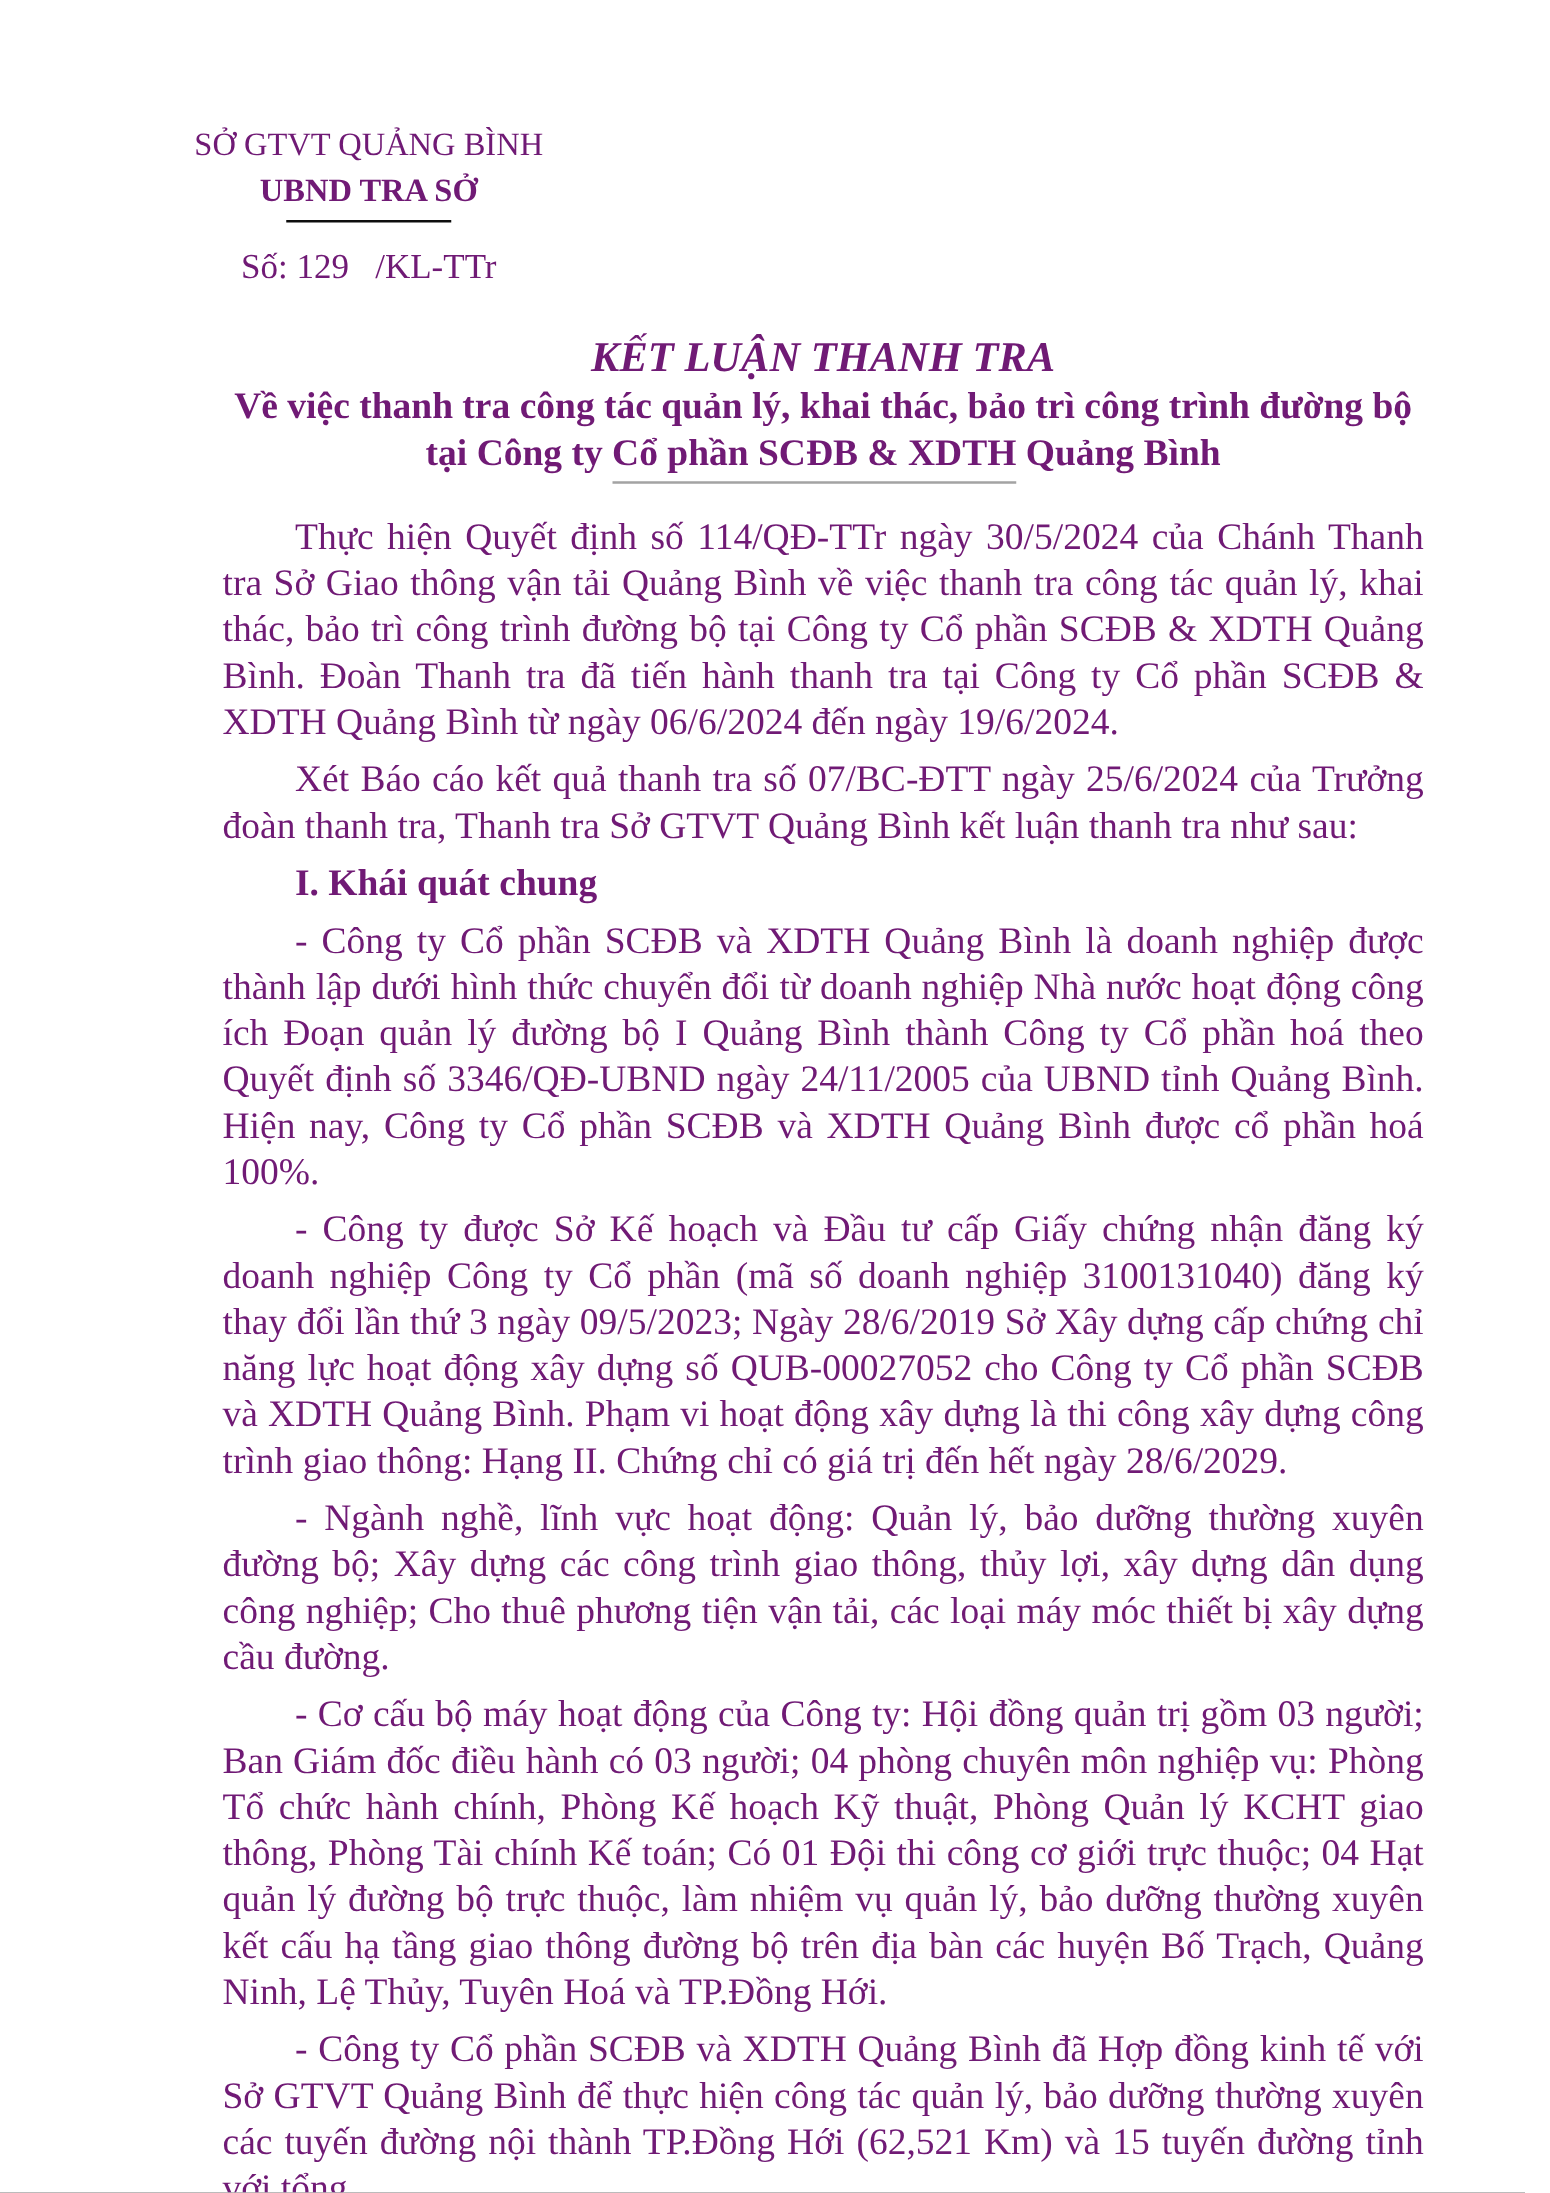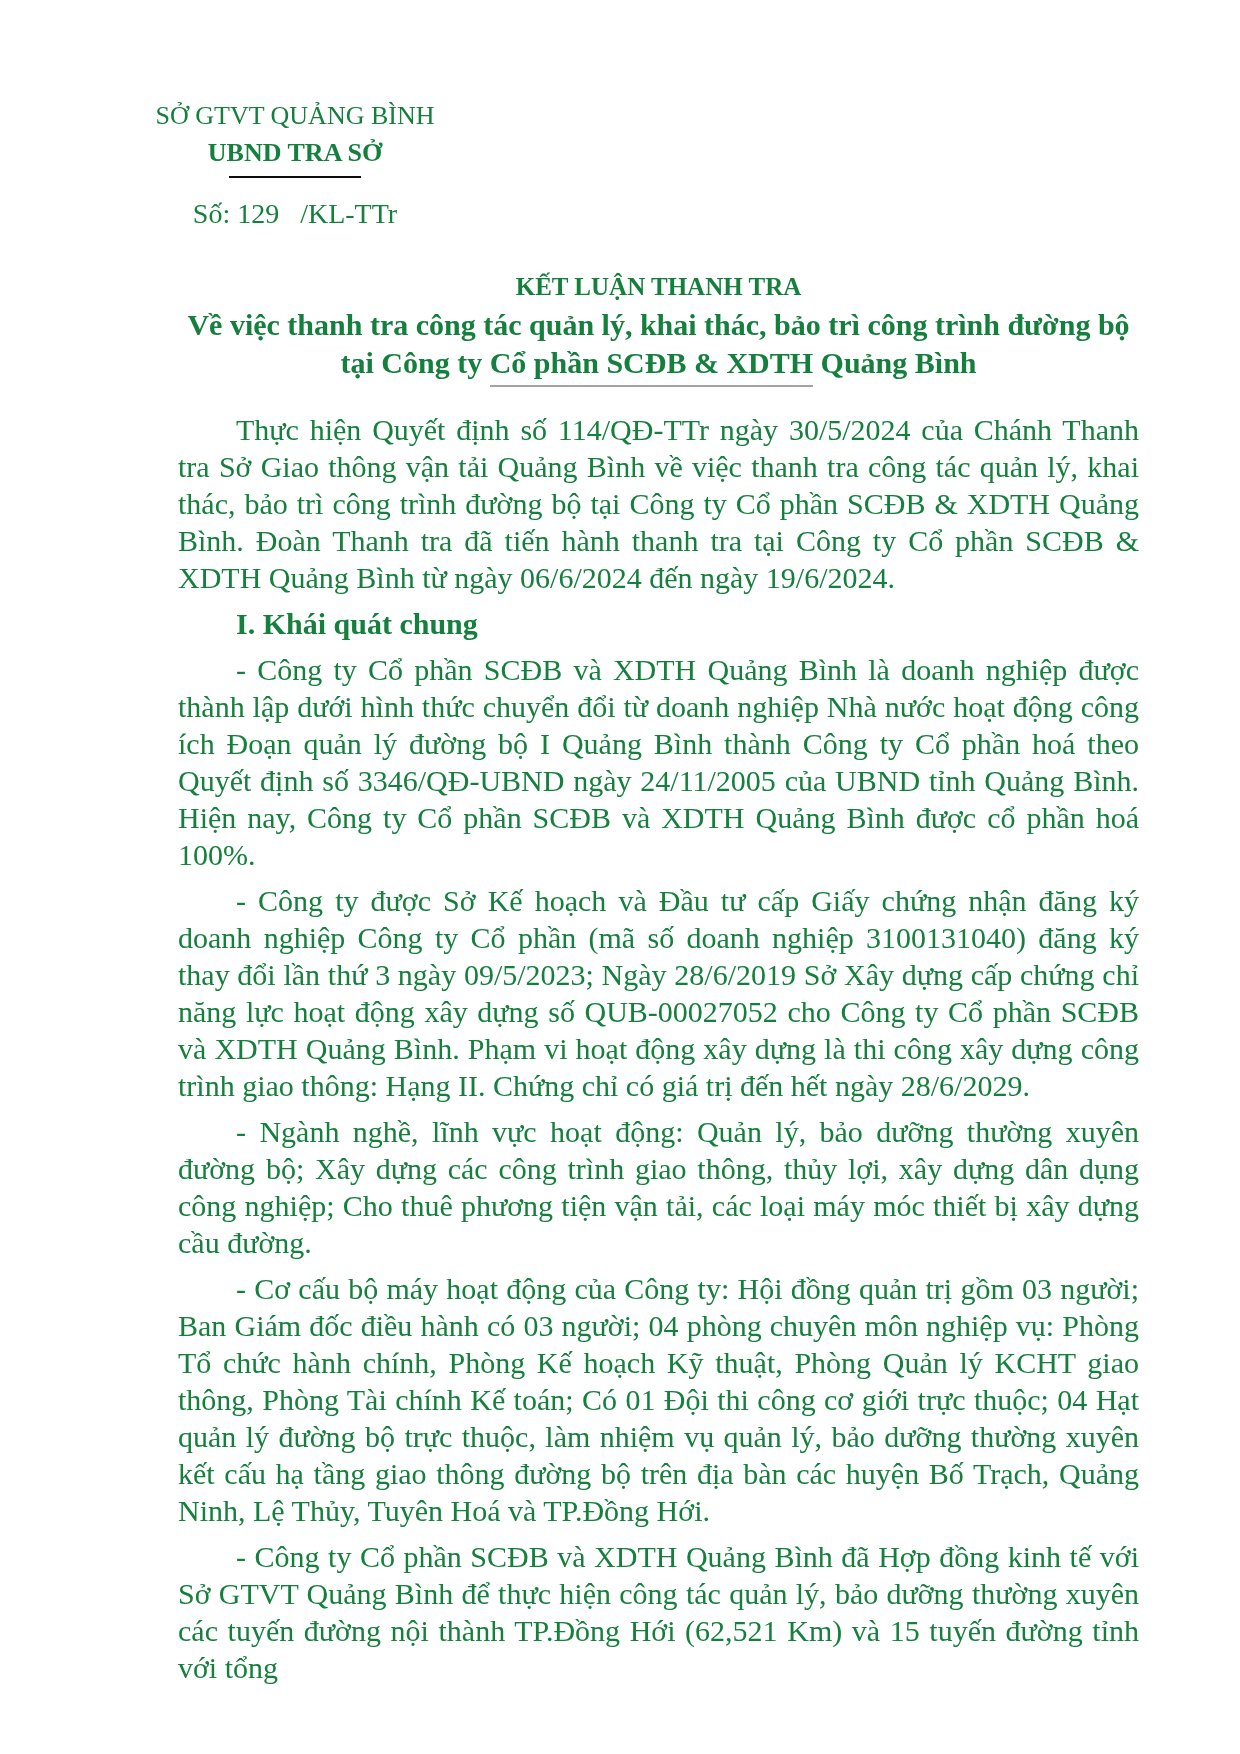--- a/index.html
+++ b/index.html
@@ -1,21 +1,21 @@
 <!DOCTYPE html>
 <html lang="vi"><head>
 <meta charset="utf-8">
 <style>
   html,body{margin:0;padding:0;background:#888;}
   .page{
     position:relative;
     width:1240px;height:1754px;
     margin:0 auto;
     background:#ffffff;
-    color:#15803d;
+    color:#701a75;
     font-family:"Liberation Serif","DejaVu Serif",serif;
     box-sizing:border-box;
     padding:100px 110px 0 140px;
     overflow:hidden;
   }
   .header-row{
     display:flex;
     justify-content:space-between;
     align-items:flex-start;
   }
@@ -43,21 +43,21 @@
   }
   .date-line{font-size:28px;font-style:italic;margin-top:16px;white-space:pre-wrap;}
   .doc-body{
     margin-left:38px;
     width:961px;
   }
   .title-block{
     margin-top:38px;
     text-align:center;
   }
-  .title-main{font-size:25px;font-weight:bold;line-height:38px;}
+  .title-main{font-size:34px;font-weight:bold;line-height:38px;font-style:italic;}
   .title-sub{font-size:30px;font-weight:bold;line-height:38px;}
   .title-underline{
     display:inline-block;
     border-bottom:2px solid #a3a3a3;
     padding-bottom:3px;
   }
   .content{
     margin-top:24px;
   }
   .para{
@@ -89,20 +89,21 @@
   <div class="doc-body">
 
     <div class="title-block">
       <div class="title-main">KẾT LUẬN THANH TRA</div>
       <div class="title-sub">Về việc thanh tra công tác quản lý, khai thác, bảo trì công trình đường bộ</div>
       <div class="title-sub"><span>tại Công ty </span><span class="title-underline">Cổ phần SCĐB &amp; XDTH</span><span> Quảng Bình</span></div>
     </div>
 
     <div class="content">
       <p class="para">Thực hiện Quyết định số 114/QĐ-TTr ngày 30/5/2024 của Chánh Thanh tra Sở Giao thông vận tải Quảng Bình về việc thanh tra công tác quản lý, khai thác, bảo trì công trình đường bộ tại Công ty Cổ phần SCĐB &amp; XDTH Quảng Bình. Đoàn Thanh tra đã tiến hành thanh tra tại Công ty Cổ phần SCĐB &amp; XDTH Quảng Bình từ ngày 06/6/2024 đến ngày 19/6/2024.</p>
+      <p class="para">Xét Báo cáo kết quả thanh tra số 07/BC-ĐTT ngày 25/6/2024 của Trưởng đoàn thanh tra, Thanh tra Sở GTVT Quảng Bình kết luận thanh tra như sau:</p>
       <p class="para heading">I. Khái quát chung</p>
       <p class="para">- Công ty Cổ phần SCĐB và XDTH Quảng Bình là doanh nghiệp được thành lập dưới hình thức chuyển đổi từ doanh nghiệp Nhà nước hoạt động công ích Đoạn quản lý đường bộ I Quảng Bình thành Công ty Cổ phần hoá theo Quyết định số 3346/QĐ-UBND ngày 24/11/2005 của UBND tỉnh Quảng Bình. Hiện nay, Công ty Cổ phần SCĐB và XDTH Quảng Bình được cổ phần hoá 100%.</p>
       <p class="para">- Công ty được Sở Kế hoạch và Đầu tư cấp Giấy chứng nhận đăng ký doanh nghiệp Công ty Cổ phần (mã số doanh nghiệp 3100131040) đăng ký thay đổi lần thứ 3 ngày 09/5/2023; Ngày 28/6/2019 Sở Xây dựng cấp chứng chỉ năng lực hoạt động xây dựng số QUB-00027052 cho Công ty Cổ phần SCĐB và XDTH Quảng Bình. Phạm vi hoạt động xây dựng là thi công xây dựng công trình giao thông: Hạng II. Chứng chỉ có giá trị đến hết ngày 28/6/2029.</p>
       <p class="para">- Ngành nghề, lĩnh vực hoạt động: Quản lý, bảo dưỡng thường xuyên đường bộ; Xây dựng các công trình giao thông, thủy lợi, xây dựng dân dụng công nghiệp; Cho thuê phương tiện vận tải, các loại máy móc thiết bị xây dựng cầu đường.</p>
       <p class="para">- Cơ cấu bộ máy hoạt động của Công ty: Hội đồng quản trị gồm 03 người; Ban Giám đốc điều hành có 03 người; 04 phòng chuyên môn nghiệp vụ: Phòng Tổ chức hành chính, Phòng Kế hoạch Kỹ thuật, Phòng Quản lý KCHT giao thông, Phòng Tài chính Kế toán; Có 01 Đội thi công cơ giới trực thuộc; 04 Hạt quản lý đường bộ trực thuộc, làm nhiệm vụ quản lý, bảo dưỡng thường xuyên kết cấu hạ tầng giao thông đường bộ trên địa bàn các huyện Bố Trạch, Quảng Ninh, Lệ Thủy, Tuyên Hoá và TP.Đồng Hới.</p>
       <p class="para">- Công ty Cổ phần SCĐB và XDTH Quảng Bình đã Hợp đồng kinh tế với Sở GTVT Quảng Bình để thực hiện công tác quản lý, bảo dưỡng thường xuyên các tuyến đường nội thành TP.Đồng Hới (62,521 Km) và 15 tuyến đường tỉnh với tổng</p>
     </div>
 
   </div>
 

